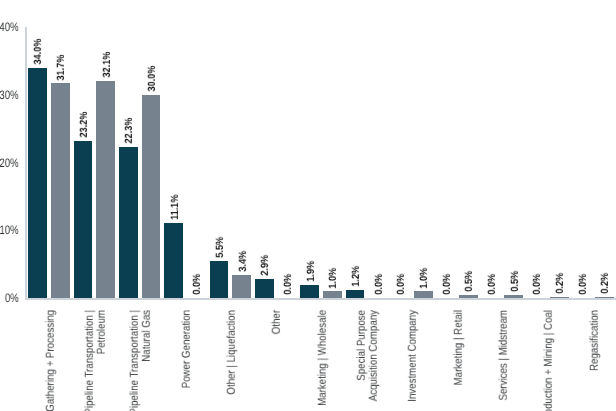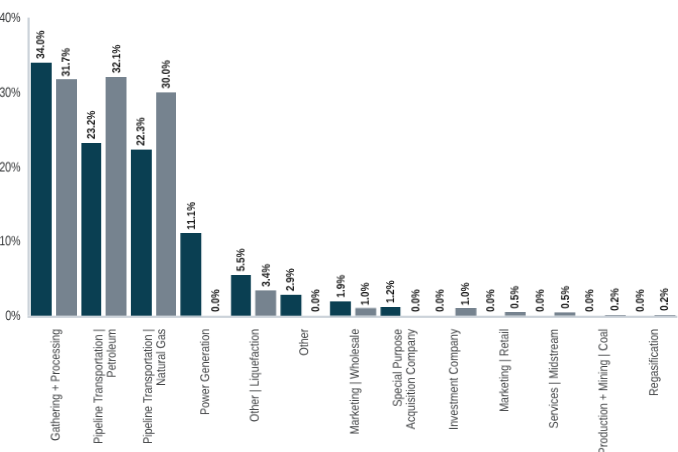--- a/index.html
+++ b/index.html
@@ -11,21 +11,21 @@
   }
   #chart-root{position:relative;width:616px;height:411px;overflow:hidden;}
 
   .legend{position:absolute;top:0;left:0;width:616px;height:16px;}
   .legend-item{position:absolute;top:0;left:0;height:16px;width:616px;}
   .legend-swatch{position:absolute;top:2.2px;height:8.8px;}
   .legend-label{position:absolute;top:-1px;white-space:nowrap;
     font-size:11.5px;line-height:14px;color:#46484a;}
   .lt{display:inline-block;transform:scaleX(0.83);transform-origin:0 50%;will-change:transform;}
 
-  .plot{position:absolute;left:0;top:1px;width:616px;height:303px;}
+  .plot{position:absolute;left:0;top:12px;width:616px;height:303px;}
   .yaxis-line{position:absolute;left:25.1px;top:15.0px;width:1.8px;height:271.2px;background:#ccd3da;}
   .xaxis-line{position:absolute;left:25.1px;top:286.2px;height:1.8px;width:591px;background:#ccd3da;}
   .ytick{position:absolute;left:-60px;width:78.6px;text-align:right;white-space:nowrap;
     font-size:12.3px;color:#2e3032;line-height:14px;}
   .tt{display:inline-block;transform:scaleX(0.78);transform-origin:100% 50%;will-change:transform;}
 
   .bar{position:absolute;}
   .vlabel-box{position:absolute;top:0;display:flex;align-items:flex-end;justify-content:center;}
   .vlabel{white-space:nowrap;font-size:10.4px;font-weight:bold;color:#151515;
     writing-mode:vertical-rl;transform:rotate(180deg);line-height:1;}

